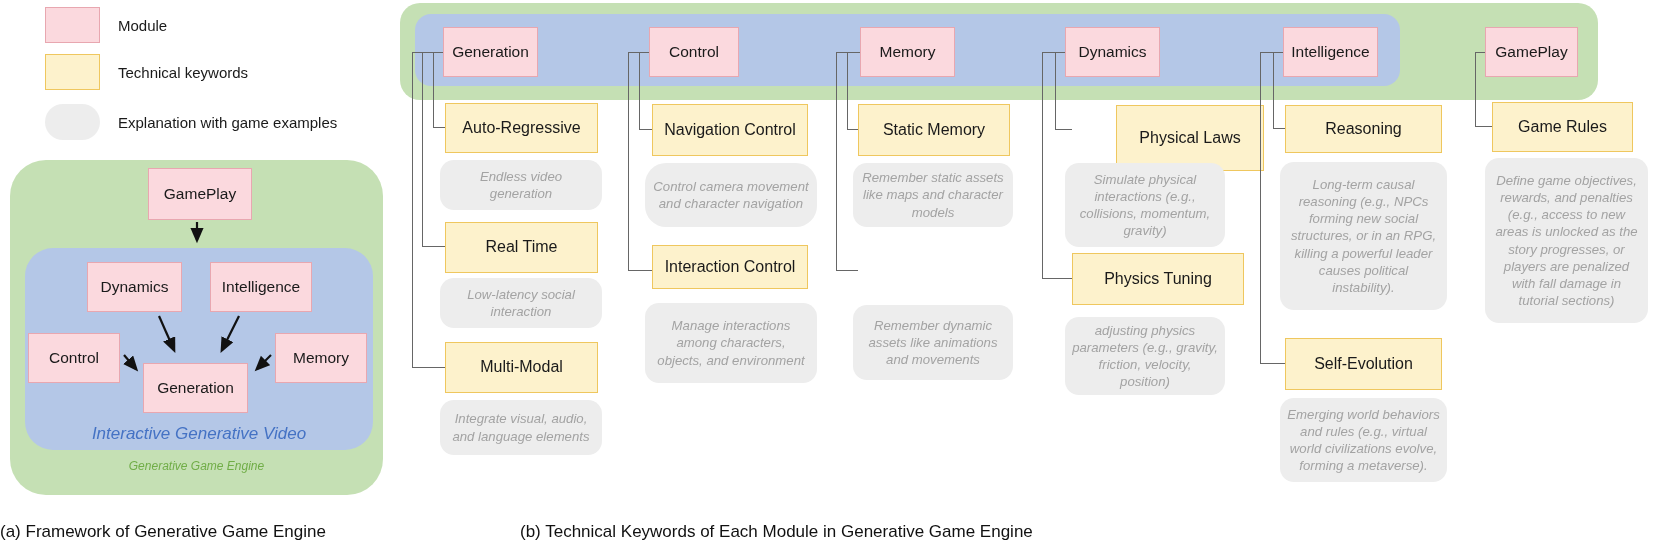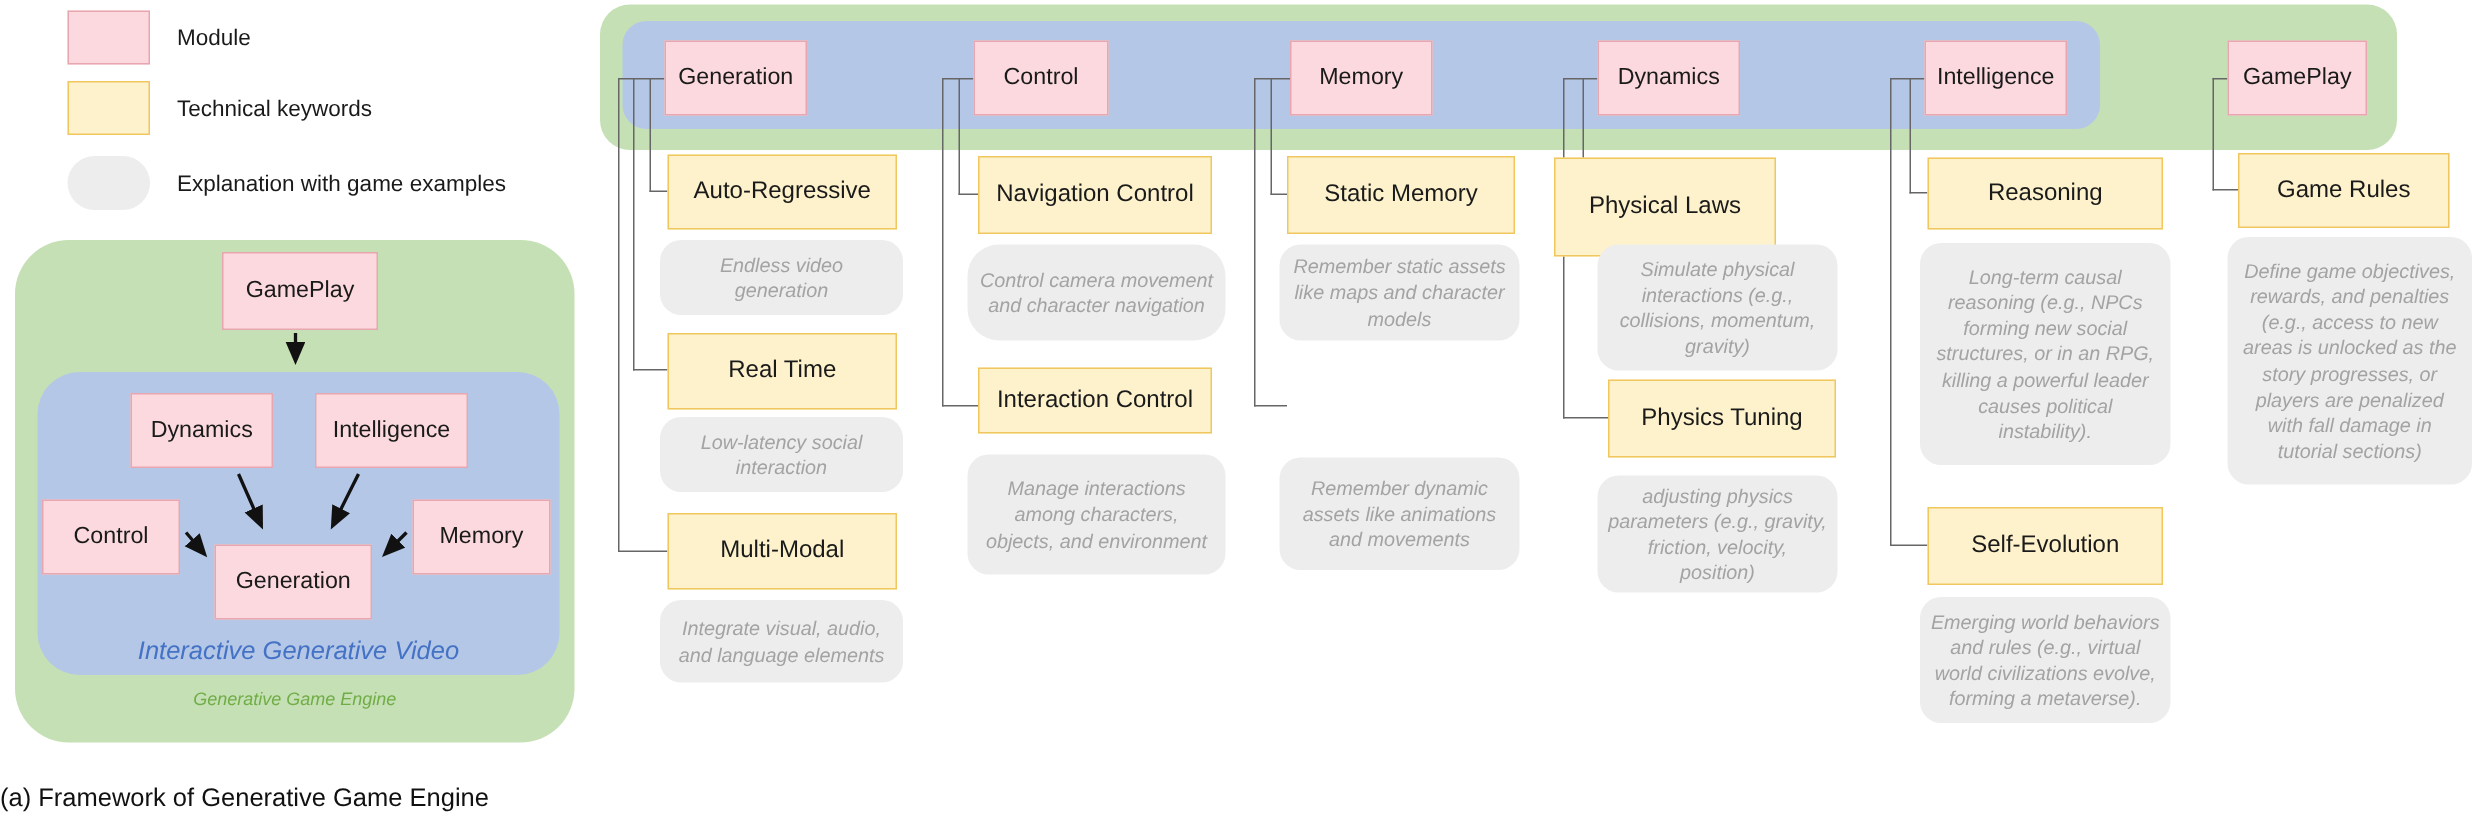--- a/index.html
+++ b/index.html
@@ -103,34 +103,35 @@
   <div class="elb" style="left:836px;top:52px;width:22px;height:219px;"></div>
   <div class="mod" style="left:860px;top:27px;width:95px;height:50px;">Memory</div>
   <div class="kw" style="left:858px;top:104px;width:152px;height:52px;">Static Memory</div>
   <div class="exp" style="left:853px;top:163px;width:160px;height:64px;">Remember static assets like maps and character models</div>
   <div class="exp" style="left:853px;top:305px;width:160px;height:75px;">Remember dynamic assets like animations and movements</div>
 
   <div class="stub" style="left:1042px;top:52px;width:23px;"></div>
   <div class="elb" style="left:1055px;top:52px;width:17px;height:78px;"></div>
   <div class="elb" style="left:1042px;top:52px;width:30px;height:227px;"></div>
   <div class="mod" style="left:1065px;top:27px;width:95px;height:50px;">Dynamics</div>
-  <div class="kw" style="left:1036px;top:105px;width:148px;height:66px;">Physical Laws</div>
+  <div class="kw" style="left:1116px;top:105px;width:148px;height:66px;">Physical Laws</div>
   <div class="exp" style="left:1065px;top:163px;width:160px;height:84px;">Simulate physical interactions (e.g., collisions, momentum, gravity)</div>
-  <div class="kw" style="left:1072px;top:253px;width:152px;height:52px;">Physics Tuning</div>
+  <div class="kw" style="left:1072px;top:253px;width:172px;height:52px;">Physics Tuning</div>
   <div class="exp" style="left:1065px;top:317px;width:160px;height:78px;">adjusting physics parameters (e.g., gravity, friction, velocity, position)</div>
 
   <div class="stub" style="left:1260px;top:52px;width:23px;"></div>
   <div class="elb" style="left:1273px;top:52px;width:12px;height:77px;"></div>
   <div class="elb" style="left:1260px;top:52px;width:25px;height:312px;"></div>
   <div class="mod" style="left:1283px;top:27px;width:95px;height:50px;">Intelligence</div>
   <div class="kw" style="left:1285px;top:105px;width:157px;height:48px;">Reasoning</div>
   <div class="exp" style="left:1280px;top:162px;width:167px;height:148px;">Long-term causal reasoning (e.g., NPCs forming new social structures, or in an RPG, killing a powerful leader causes political instability).</div>
   <div class="kw" style="left:1285px;top:338px;width:157px;height:52px;">Self-Evolution</div>
   <div class="exp" style="left:1280px;top:398px;width:167px;height:84px;">Emerging world behaviors and rules (e.g., virtual world civilizations evolve, forming a metaverse).</div>
 
   <div class="stub" style="left:1475px;top:52px;width:10px;"></div>
   <div class="elb" style="left:1475px;top:52px;width:17px;height:75px;"></div>
   <div class="mod" style="left:1485px;top:27px;width:93px;height:50px;">GamePlay</div>
   <div class="kw" style="left:1492px;top:102px;width:141px;height:50px;">Game Rules</div>
   <div class="exp" style="left:1485px;top:158px;width:163px;height:165px;">Define game objectives, rewards, and penalties (e.g., access to new areas is unlocked as the story progresses, or players are penalized with fall damage in tutorial sections)</div>
 
+  <div class="caption" style="left:520px;top:522px;width:1060px;">(b) Technical Keywords of Each Module in Generative Game Engine</div>
 
 </div>
 
 </body></html>

